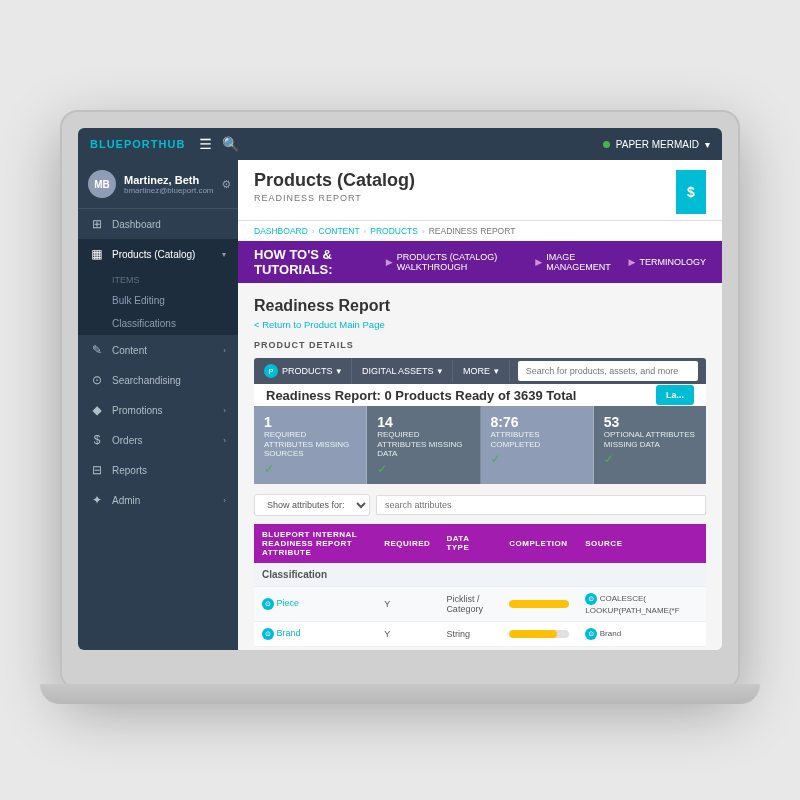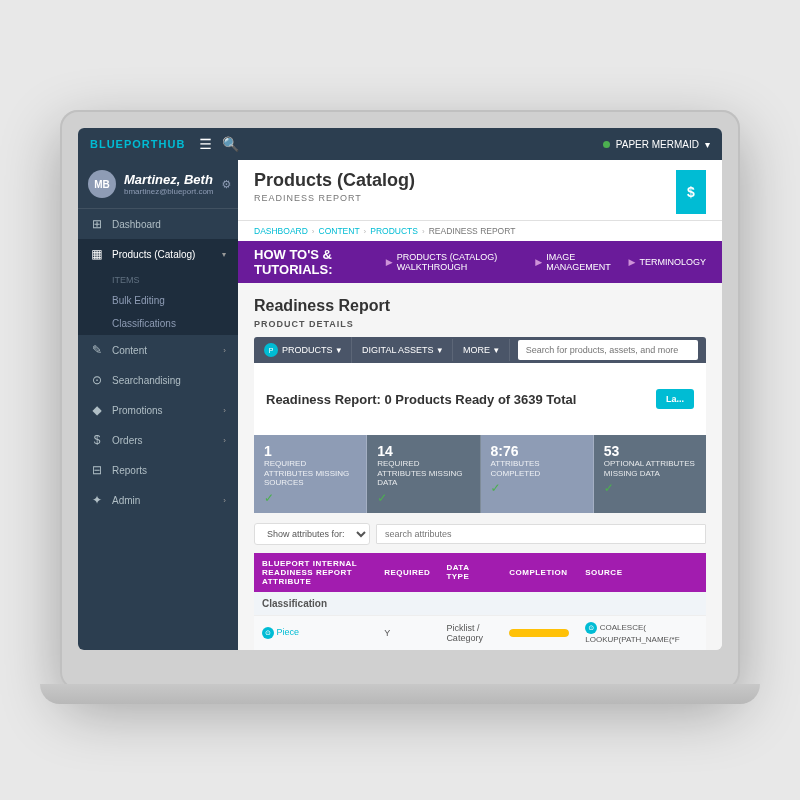--- a/index.html
+++ b/index.html
@@ -146,23 +146,22 @@
       font-weight: bold;
       flex-shrink: 0;
     }
 
     .user-text {
       flex: 1;
     }
 
     .user-name {
       color: white;
-      font-size: 13px;
-      font-weight: bold;
-      font-style: italic;
+      font-size: 11px;
+      font-weight: bold;
     }
 
     .user-email {
       color: #8e9cb5;
       font-size: 8px;
     }
 
     .gear-icon {
       color: #8e9cb5;
       font-size: 11px;
@@ -380,21 +379,21 @@
       background: white;
       padding: 5px 8px;
       font-size: 9px;
       outline: none;
       border-radius: 2px;
     }
 
     
     .readiness-header {
       background: white;
-      padding: 26px 12px;
+      padding: 1px 12px;
       font-size: 13px;
       font-weight: bold;
       color: #333;
       display: flex;
       align-items: center;
       justify-content: space-between;
     }
 
     .readiness-launch-btn {
       background: #00bcd4;
@@ -683,20 +682,21 @@
                 <span>IMAGE MANAGEMENT</span>
               </a>
               <a href="#" class="tutorial-link">
                 <span class="tutorial-arrow">▶</span>
                 <span>TERMINOLOGY</span>
               </a>
             </div>
 
             <div class="report-content">
               <div class="report-title">Readiness Report</div>
+              <a href="#" class="return-link">&lt; Return to Product Main Page</a>
 
               <div class="section-label">PRODUCT DETAILS</div>
 
               <div class="product-toolbar">
                 <div class="toolbar-btn">
                   <div class="icon-circle">P</div>
                   <span>PRODUCTS</span>
                   <span>▾</span>
                 </div>
                 <div class="toolbar-btn">

